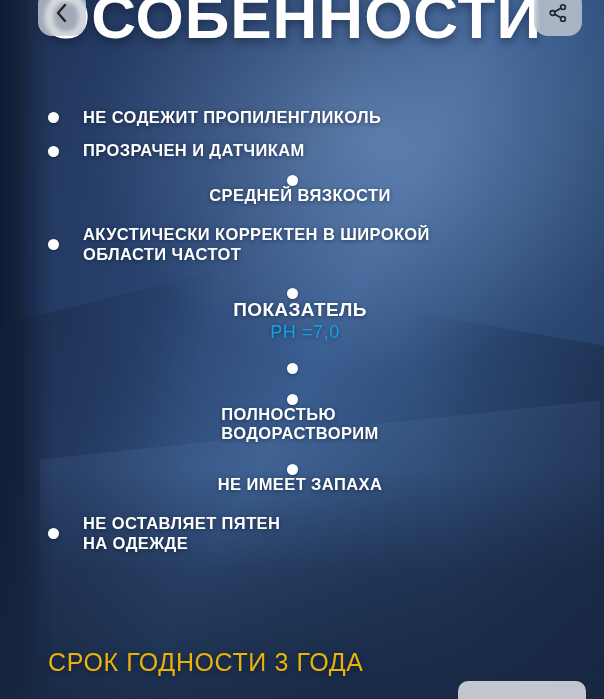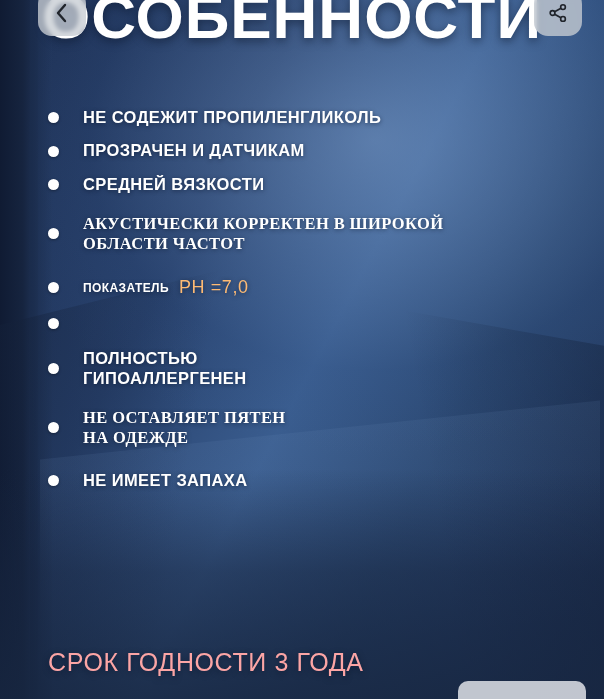--- a/index.html
+++ b/index.html
@@ -127,33 +127,33 @@
   }
   .feature-text {
     color: #ffffff;
     font-size: 16.5px;
     font-weight: bold;
     line-height: 1.18;
     letter-spacing: 0.4px;
     text-shadow: 0 1px 4px rgba(8,18,38,0.55);
     white-space: pre-line;
   }
-  .feature.ph .feature-text { font-size: 12px; }
+  .feature.ph .feature-text { font-size: 19px; }
   .feature.ph .ph-label { font-size: 18px; font-weight: normal; letter-spacing: 0.6px; }
 
   
-  .feature.gap-lg { margin-bottom: 20px; }
-  .feature.gap-xl { margin-bottom: 24px; font-family: Liberation Serif, serif; }
+  .feature.gap-lg { margin-bottom: 20px; flex-direction: column; }
+  .feature.gap-xl { margin-bottom: 24px; }
 
   
   .expiry {
     position: absolute;
     left: 48px;
     bottom: 22px;
-    color: #fca5a5;
+    color: #eab308;
     font-size: 25px;
     font-weight: normal;
     letter-spacing: 0.6px;
     text-shadow: 0 2px 6px rgba(8,18,38,0.6);
   }
 
   
   .bottom-pill {
     position: absolute;
     right: 18px;
@@ -211,37 +211,37 @@
       <span class="feature-text">СРЕДНЕЙ ВЯЗКОСТИ</span>
     </div>
     <div class="feature gap-xl">
       <span class="bullet"></span>
       <span class="feature-text">АКУСТИЧЕСКИ КОРРЕКТЕН В ШИРОКОЙ
 ОБЛАСТИ ЧАСТОТ</span>
     </div>
     <div class="feature ph gap-lg">
       <span class="bullet"></span>
       <span class="feature-text">ПОКАЗАТЕЛЬ</span>
-      <span class="ph-label" style="color:#fdba74;margin-left:10px;text-shadow:0 1px 4px rgba(8,18,38,0.55);">PH =7,0</span>
+      <span class="ph-label" style="color:#0ea5e9;margin-left:10px;text-shadow:0 1px 4px rgba(8,18,38,0.55);">PH =7,0</span>
     </div>
     <div class="feature gap-lg">
       <span class="bullet"></span>
     </div>
     <div class="feature gap-lg">
       <span class="bullet"></span>
       <span class="feature-text">ПОЛНОСТЬЮ
-ГИПОАЛЛЕРГЕНЕН</span>
+ВОДОРАСТВОРИМ</span>
+    </div>
+    <div class="feature gap-lg">
+      <span class="bullet"></span>
+      <span class="feature-text">НЕ ИМЕЕТ ЗАПАХА</span>
     </div>
     <div class="feature gap-xl">
       <span class="bullet"></span>
       <span class="feature-text">НЕ ОСТАВЛЯЕТ ПЯТЕН
 НА ОДЕЖДЕ</span>
     </div>
-    <div class="feature gap-lg">
-      <span class="bullet"></span>
-      <span class="feature-text">НЕ ИМЕЕТ ЗАПАХА</span>
-    </div>
   </div>
 
   <div class="expiry">СРОК  ГОДНОСТИ 3 ГОДА</div>
 
   <div class="bottom-pill"></div>
 </div>
 
 </body></html>

